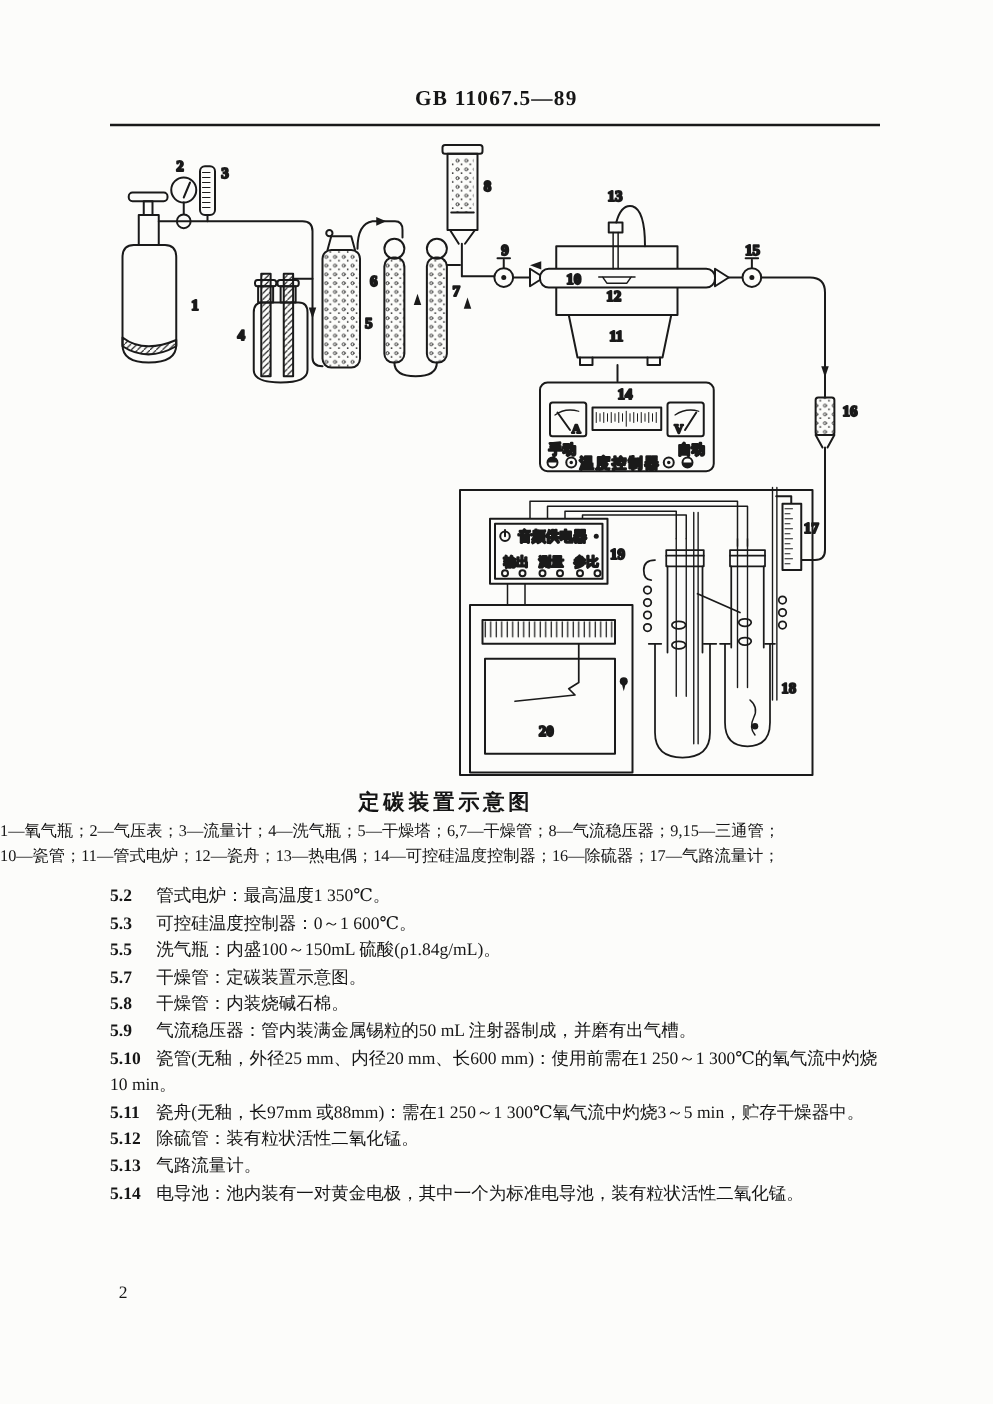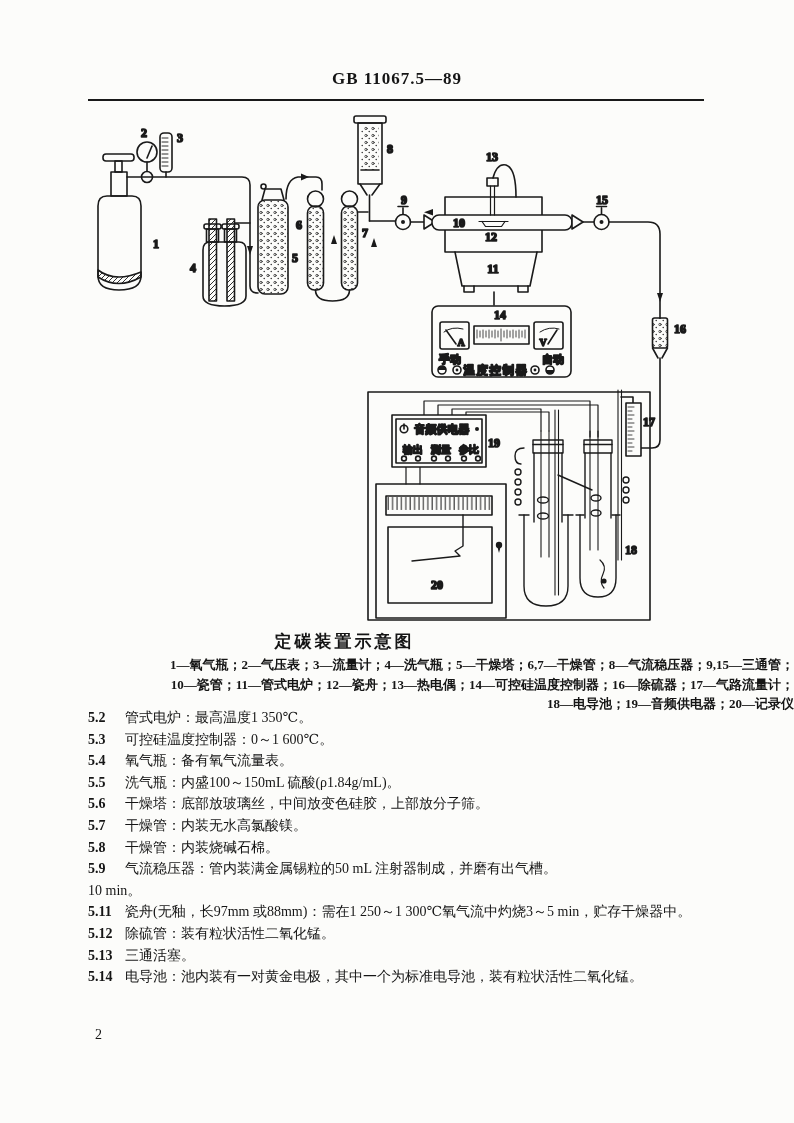--- a/index.html
+++ b/index.html
@@ -11,26 +11,26 @@
   }
   .std-code{
     position:absolute;top:69px;left:0;width:794px;text-align:center;
     font-size:17px;font-weight:bold;letter-spacing:1px;
   }
   .top-rule{
     position:absolute;left:88px;top:99px;width:616px;height:2px;background:#191919;
   }
   .diagram{position:absolute;left:0;top:110px;}
   .fig-caption{
-    position:absolute;top:630px;left:4px;width:681px;text-align:center;
+    position:absolute;top:630px;left:16px;width:681px;text-align:center;
     font-size:17px;font-weight:bold;letter-spacing:3px;
   }
   .legend{
-    position:absolute;top:655px;left:0;width:794px;text-align:right;
-    font-size:13px;line-height:19.5px;white-space:nowrap;font-weight:bold;
+    position:absolute;top:655px;left:0;width:794px;text-align:left;
+    font-size:13px;line-height:19.5px;white-space:nowrap;
   }
   .items{
     position:absolute;left:88px;top:707px;width:640px;
     font-size:14px;line-height:21.6px;
   }
   .item{white-space:nowrap;}
   .inum{display:inline-block;width:37px;font-weight:600;}
   .cont{white-space:nowrap;}
   .pagenum{
     position:absolute;left:95px;top:1027px;font-size:14px;
@@ -315,32 +315,30 @@
     <path d="M628,407 h6 M628,411 h4 M628,415 h6 M628,419 h4 M628,423 h6 M628,427 h4 M628,431 h6 M628,435 h4 M628,439 h6 M628,443 h4 M628,447 h6 M628,451 h4" stroke-width="0.8"></path>
     <text class="plabel" x="649" y="426" text-anchor="middle">17</text>
   </g>
 </svg>
 
 <div class="fig-caption">定碳装置示意图</div>
 
 <div class="legend">
   <div>1—氧气瓶；2—气压表；3—流量计；4—洗气瓶；5—干燥塔；6,7—干燥管；8—气流稳压器；9,15—三通管；</div>
   <div>10—瓷管；11—管式电炉；12—瓷舟；13—热电偶；14—可控硅温度控制器；16—除硫器；17—气路流量计；</div>
-  <div>18—电导池；19—音频供电器；20—记录仪</div>
 </div>
 
 <div class="items">
   <div class="item"><span class="inum">5.2</span><span>管式电炉：最高温度1 350℃。</span></div>
   <div class="item"><span class="inum">5.3</span><span>可控硅温度控制器：0～1 600℃。</span></div>
-  <div class="item"><span class="inum">5.4</span><span>氧气瓶：备有氧气流量表。</span></div>
   <div class="item"><span class="inum">5.5</span><span>洗气瓶：内盛100～150mL 硫酸(ρ1.84g/mL)。</span></div>
-  <div class="item"><span class="inum">5.6</span><span>干燥塔：底部放玻璃丝，中间放变色硅胶，上部放分子筛。</span></div>
-  <div class="item"><span class="inum">5.7</span><span>干燥管：内装无水高氯酸镁。</span></div>
+  <div class="item"><span class="inum">5.7</span><span>干燥管：定碳装置示意图。</span></div>
   <div class="item"><span class="inum">5.8</span><span>干燥管：内装烧碱石棉。</span></div>
   <div class="item"><span class="inum">5.9</span><span>气流稳压器：管内装满金属锡粒的50 mL 注射器制成，并磨有出气槽。</span></div>
+  <div class="item"><span class="inum">5.10</span><span>瓷管(无釉，外径25 mm、内径20 mm、长600 mm)：使用前需在1 250～1 300℃的氧气流中灼烧</span></div>
   <div class="cont">10 min。</div>
   <div class="item"><span class="inum">5.11</span><span>瓷舟(无釉，长97mm 或88mm)：需在1 250～1 300℃氧气流中灼烧3～5 min，贮存干燥器中。</span></div>
   <div class="item"><span class="inum">5.12</span><span>除硫管：装有粒状活性二氧化锰。</span></div>
-  <div class="item"><span class="inum">5.13</span><span>三通活塞。</span></div>
+  <div class="item"><span class="inum">5.13</span><span>气路流量计。</span></div>
   <div class="item"><span class="inum">5.14</span><span>电导池：池内装有一对黄金电极，其中一个为标准电导池，装有粒状活性二氧化锰。</span></div>
 </div>
 
 <div class="pagenum">2</div>
 
 </body></html>

